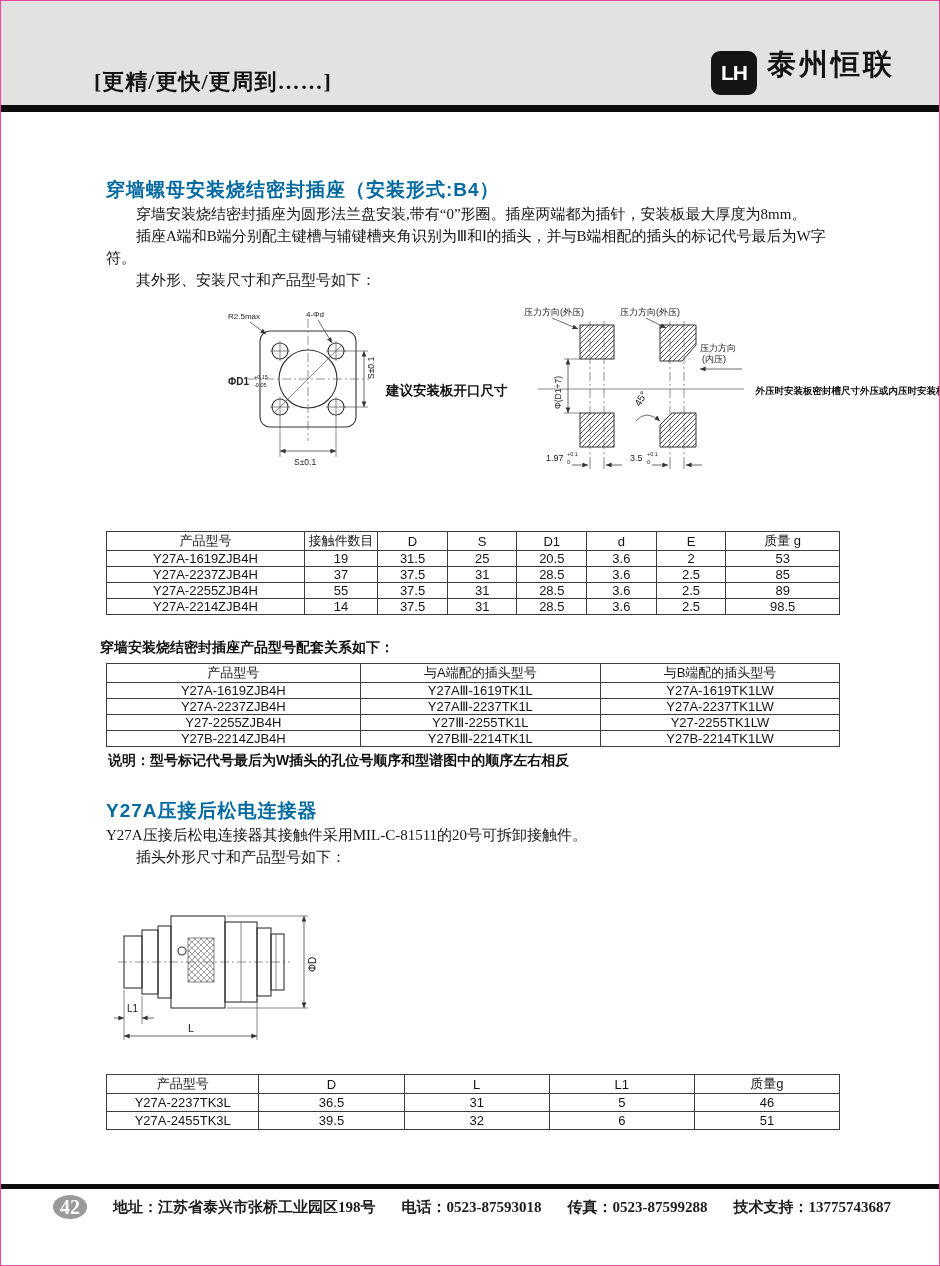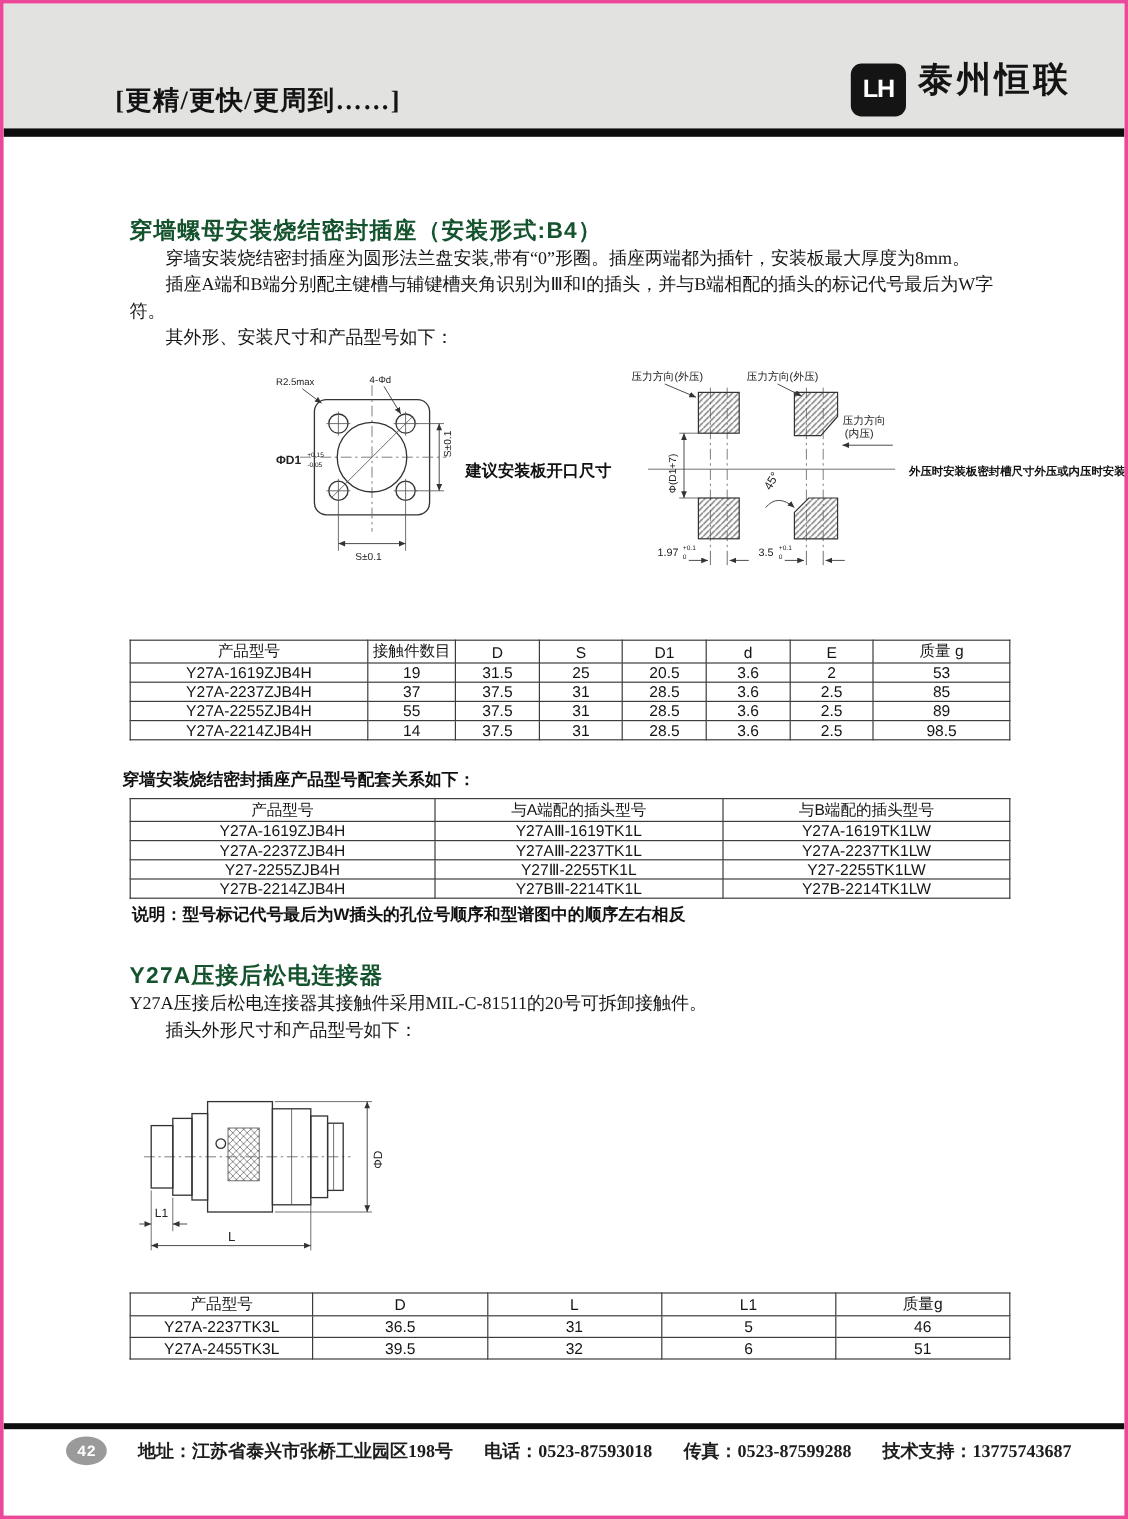--- a/index.html
+++ b/index.html
@@ -1,31 +1,31 @@
 <!DOCTYPE html>
 <html><head>
 <meta charset="utf-8">
 <style>
   html,body{margin:0;padding:0;background:#fff;}
   .page{position:relative;width:940px;height:1266px;background:#ffffff;
-        border:3px solid #ec4899;box-sizing:border-box;overflow:hidden;
+        border:1px solid #ec4899;box-sizing:border-box;overflow:hidden;
         font-family:"Liberation Sans",sans-serif;color:#1a1a1a;}
   
   .header{position:absolute;top:0;left:0;right:0;height:104px;background:#e2e2e0;}
   .slogan{position:absolute;left:93px;bottom:8px;font-family:"Liberation Serif",serif;
           font-size:22px;font-weight:700;letter-spacing:1px;color:#141414;}
   .logo{position:absolute;right:44px;bottom:10px;display:flex;align-items:center;gap:10px;}
   .logo-mark{width:46px;height:44px;background:#141414;border-radius:9px;color:#fff;
              display:flex;align-items:center;justify-content:center;
              font-weight:800;font-size:21px;letter-spacing:-1px;margin-top:16px;}
   .brand{font-size:29px;font-weight:800;letter-spacing:3px;color:#141414;}
   .rule-top{position:absolute;top:104px;left:0;right:0;height:7px;background:#0d0d0d;}
   
   .content{position:absolute;top:176px;left:105px;width:734px;}
-  .sec-title{margin:0;font-size:19px;font-weight:700;letter-spacing:1px;color:#14532d;}
+  .sec-title{margin:0;font-size:19px;font-weight:700;letter-spacing:1px;color:#0369a1;}
   p.body{margin:0;font-family:"Liberation Serif",serif;font-size:15px;line-height:22px;color:#161616;}
   .indent{text-indent:2em;}
   
   .figrow{display:flex;align-items:flex-start;margin-top:14px;padding-left:100px;}
   .figblock{display:flex;flex-direction:row;align-items:center;}
   svg text{font-family:"Liberation Sans",sans-serif;fill:#222;}
   .ln{stroke:#333;stroke-width:1.1;fill:none;}
   .thin{stroke:#555;stroke-width:0.7;fill:none;}
   .cl{stroke:#666;stroke-width:0.7;fill:none;stroke-dasharray:9 3 2 3;}
   .dim{stroke:#444;stroke-width:0.8;fill:none;}
@@ -42,22 +42,22 @@
   .t3 td{height:17px;}
   .matching{margin:24px 0 0 -6px;font-size:14px;font-weight:700;color:#111;}
   .note{margin:5px 0 0 2px;font-size:14px;font-weight:700;color:#111;}
   .sec2-title{margin-top:28px;}
   .fig4wrap{margin:26px 0 0 8px;}
   
   .rule-bottom{position:absolute;top:1183px;left:0;right:0;height:5px;background:#0d0d0d;}
   .footer{position:absolute;top:1194px;left:52px;display:flex;align-items:center;gap:26px;
           font-family:"Liberation Serif",serif;font-size:15px;font-weight:700;color:#1d1d1d;}
   .badge{min-width:34px;height:24px;border-radius:50%;background:#9a9a9a;color:#fff;
-         display:flex;align-items:center;justify-content:center;font-size:13px;
-         font-family:Liberation Mono, monospace;font-weight:700;}
+         display:flex;align-items:center;justify-content:center;font-size:20px;
+         font-family:Liberation Serif, serif;font-weight:700;}
 </style>
 </head>
 <body>
 
 <div class="page">
 
   <svg width="0" height="0" style="position:absolute">
     <defs>
       <marker id="ae" markerWidth="9" markerHeight="8" refX="7" refY="3" orient="auto">
         <path d="M0,0 L7,3 L0,6 z" fill="#333"></path>

